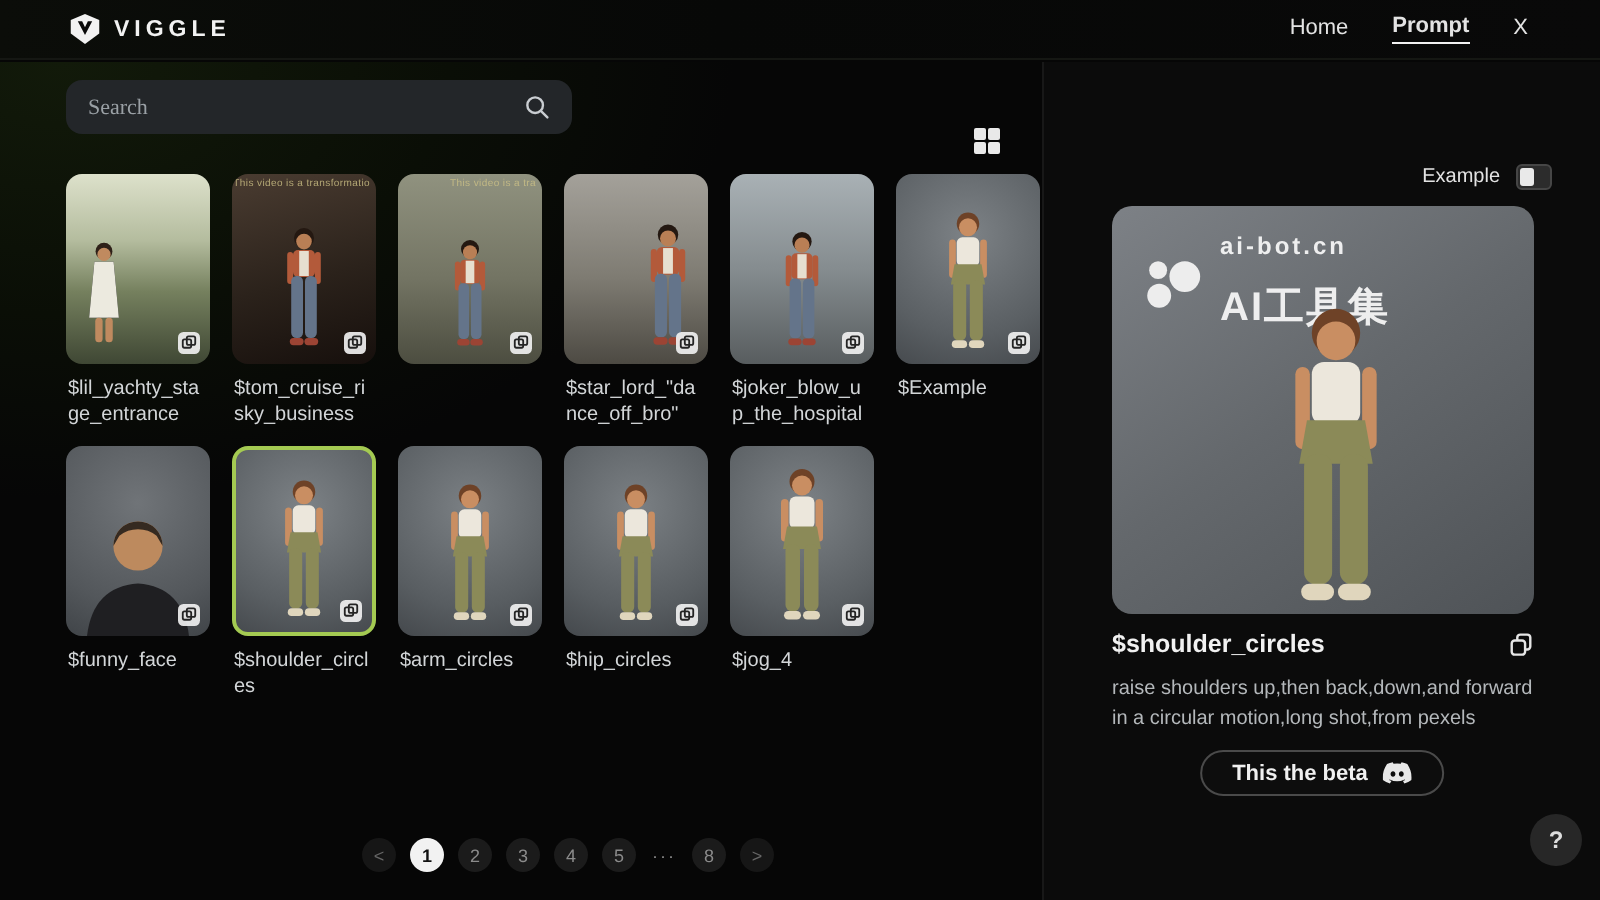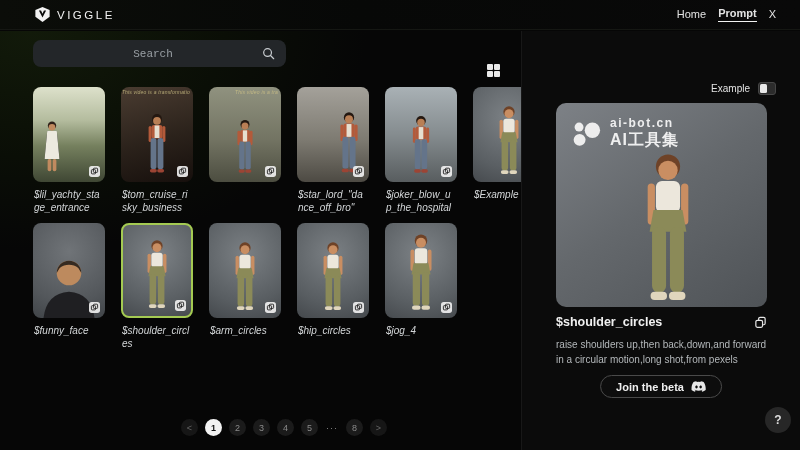--- a/index.html
+++ b/index.html
@@ -9,53 +9,53 @@
     font-family:"Liberation Sans", sans-serif; color:#e8e8e8;
   }
   
   .topbar {
     position:absolute; top:0; left:0; width:800px; height:30px;
     background:linear-gradient(90deg,#0b0d09 0%,#070807 45%,#090909 100%);
     border-bottom:1px solid #151713;
     display:flex; align-items:center;
   }
   .brand { display:flex; align-items:center; gap:7px; margin-left:35px; cursor:pointer; }
-  .brand-text { font-size:11.5px; font-weight:normal; letter-spacing:2.5px; color:#f2f2f2; }
-  .nav { margin-left:auto; margin-right:24px; display:flex; align-items:center; gap:12px; font-size:11px; color:#e3e3e3; }
+  .brand-text { font-size:11.5px; font-weight:bold; letter-spacing:2.5px; color:#f2f2f2; }
+  .nav { margin-left:auto; margin-right:36px; display:flex; align-items:center; gap:22px; font-size:11px; color:#e3e3e3; }
   .nav-item { cursor:pointer; padding-bottom:2px; }
   .nav-item.active { font-weight:bold; border-bottom:1.5px solid #f2f2f2; }
   
   .left-panel {
     position:absolute; top:31px; left:0; width:520px; height:419px;
     background:radial-gradient(ellipse 430px 280px at 6% 0%, #121a0a 0%, #0a0e06 45%, #060606 78%);
   }
   .right-panel {
     position:absolute; top:31px; left:521px; width:279px; height:419px;
     background:#0b0b0b; border-left:1px solid #181818;
   }
   
   .searchbar {
     position:absolute; left:33px; top:9px; width:253px; height:27px;
     background:#232629; border-radius:8px; display:flex; align-items:center; padding:0 11px;
   }
   .searchbar input {
     flex:1; background:transparent; border:none; outline:none;
-    font-size:11px; color:#d5d8da; font-family:Liberation Mono, monospace;text-align:center;
+    font-size:11px; color:#d5d8da; font-family:Liberation Serif, serif;
   }
   .searchbar input::placeholder { color:#9aa0a5; }
   
   .gridicon {
     position:absolute; left:487px; top:33px; width:13px; height:13px;
     display:grid; grid-template-columns:1fr 1fr; grid-template-rows:1fr 1fr; gap:1.5px; cursor:pointer;
   }
   .gridicon span { background:#e9e9e9; border-radius:1px; }
   
   .gallery {
     position:absolute; left:33px; top:56px; width:462px;
-    display:grid; grid-template-columns:repeat(6,72px); column-gap:16px;font-style:italic;
+    display:grid; grid-template-columns:repeat(6,72px); column-gap:11px;
   }
   .cell { display:flex; flex-direction:column; cursor:pointer; }
   .thumb {
     position:relative; width:72px; height:95px; border-radius:8px; overflow:hidden;
     background:#333;
   }
   .thumb.selected { border:2px solid #a4ca52; }
   .label {
     margin:6px 1px 9px 1px; font-size:10px; line-height:13px; color:#d3d6d8;
     word-break:break-all; text-align:left;
@@ -87,21 +87,21 @@
     border:1px solid #464646; cursor:pointer;
   }
   .toggle .knob { position:absolute; left:1px; top:1px; width:7px; height:9px; background:#e9e9e9; border-radius:1.5px; }
   .preview-card {
     position:absolute; left:34px; top:72px; width:211px; height:204px; border-radius:10px;
     overflow:hidden; background:linear-gradient(145deg,#7d8186 0%,#64686c 48%,#4f5357 100%);
   }
   .watermark { position:absolute; top:13px; left:14px; display:flex; align-items:center; gap:8px; opacity:.96;justify-content:center; }
   .wm-text { display:flex; flex-direction:column; color:#f4f4f4; }
   .wm-line1 { font-size:12px; font-weight:bold; letter-spacing:1.5px; }
-  .wm-line2 { font-size:16px; font-weight:bold; letter-spacing:1px; margin-top:0; }
+  .wm-line2 { font-size:20px; font-weight:bold; letter-spacing:1px; margin-top:10px; }
   .preview-fig { position:absolute; bottom:5px; left:53%; transform:translateX(-50%); }
   .preview-title-row {
     position:absolute; left:34px; top:284px; width:211px;
     display:flex; align-items:center; justify-content:space-between;
   }
   .preview-title { font-size:12.5px; font-weight:bold; color:#f1f1f1; }
   .copy-outline { width:13px; height:13px; cursor:pointer; }
   .preview-desc {
     position:absolute; left:34px; top:306px; width:218px;
     font-size:10px; line-height:15px; color:#b4b8bb;
@@ -398,21 +398,21 @@
   <div class="preview-title-row">
     <span class="preview-title">$shoulder_circles</span>
     <svg class="copy-outline" viewBox="0 0 14 14">
         <use href="#ic-copy-outline"></use>
       </svg>
   </div>
 
   <div class="preview-desc">raise shoulders up,then back,down,and forward in a circular motion,long shot,from pexels</div>
 
   <button class="join-btn">
-    <span>Join the beta</span>
+    <span>This the beta</span>
     <svg width="15" height="11" viewBox="0 0 24 18">
         <use href="#ic-discord"></use>
       </svg>
   </button>
 
   <div class="help-btn">?</div>
 
 </section>
 
 </body></html>

